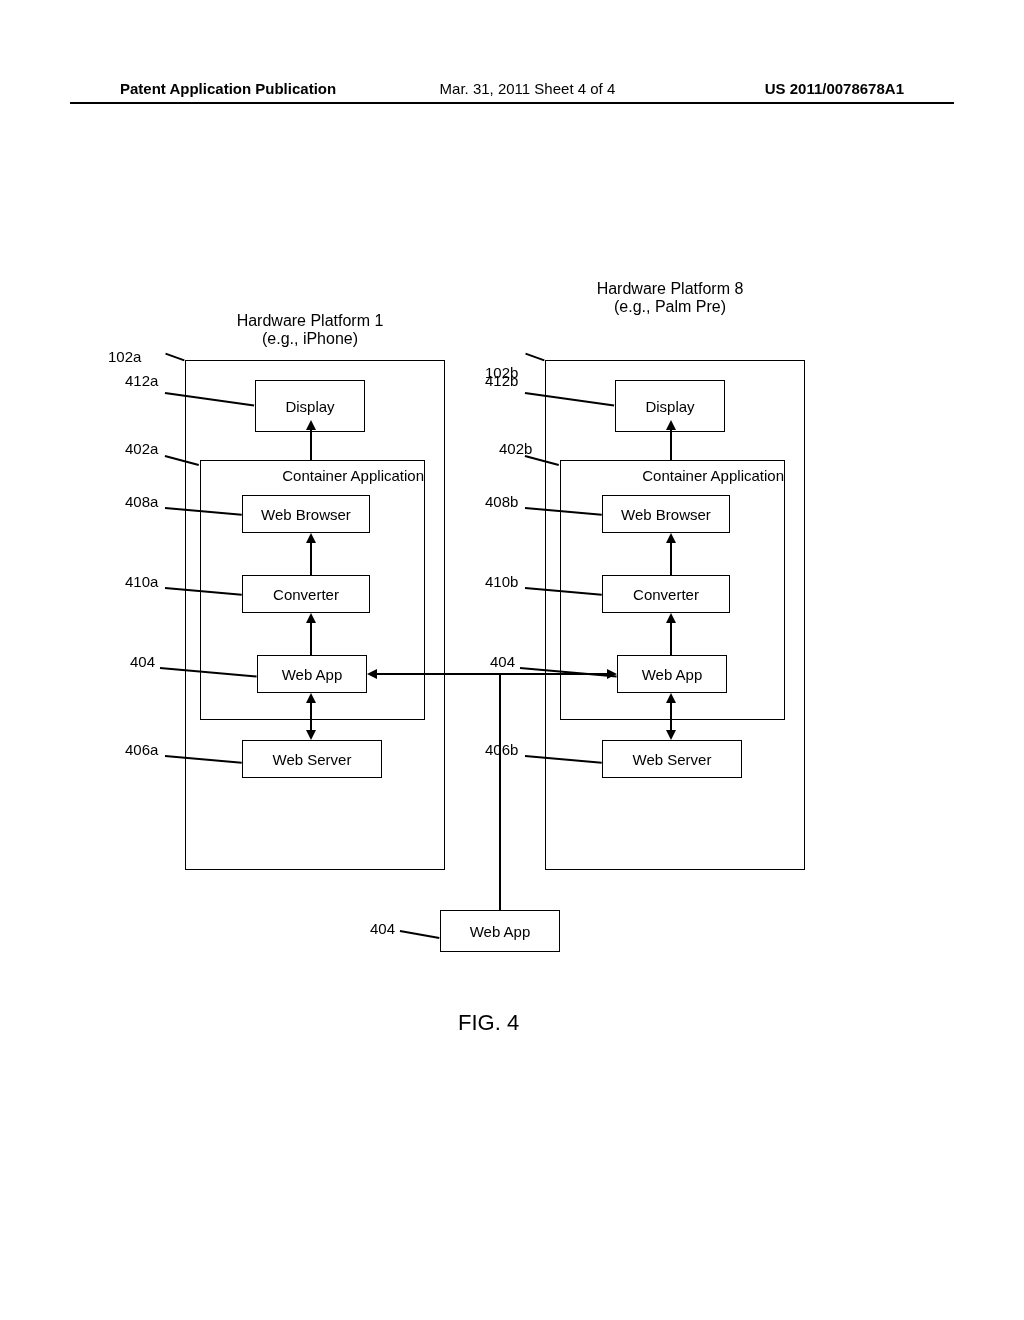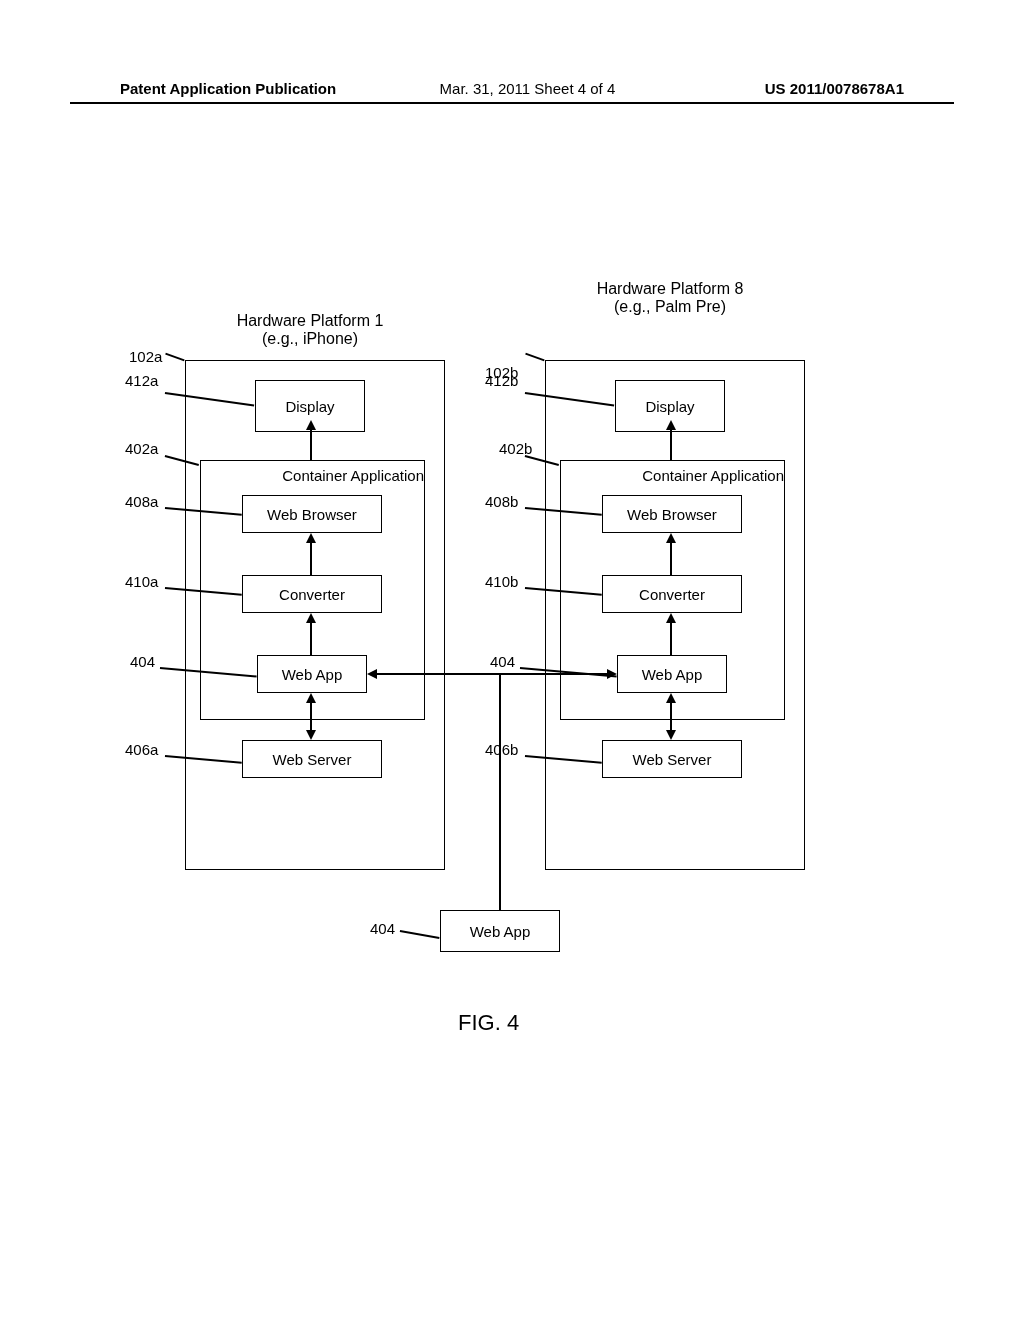--- a/index.html
+++ b/index.html
@@ -65,21 +65,21 @@
     justify-content: center;
   }
   .display { width: 110px; height: 52px; }
   .container-app {
     width: 225px; height: 260px;
     font-size: 15px;
     align-items: flex-start;
     padding-top: 6px;
   }
   .container-app .ca-label { position: absolute; top: 6px; width: 100%; text-align: right; }
-  .sub-box { width: 140px; height: 38px; position: absolute; left: 42px; }
+  .sub-box { width: 128px; height: 38px; position: absolute; left: 42px; }
   .webapp { width: 110px; height: 38px; }
   .webserver { width: 140px; height: 38px; }
 
   .ref-label {
     position: absolute;
     font-size: 15px;
     text-align: right;
   }
 
   .arrow {
@@ -195,21 +195,21 @@
   <div class="arrowhead-down" style="top:450px; left:665.5px;"></div>
 
   <div class="arrow" style="top:393px; left:499px; width:1.5px; height:237px;"></div>
 
   <div class="arrow" style="top:393px; left:377px; width:123px; height:1.5px;"></div>
   <div class="arrowhead-left" style="top:388.5px; left:367px;"></div>
 
   <div class="arrow" style="top:393px; left:499px; width:108px; height:1.5px;"></div>
   <div class="arrowhead-right" style="top:388.5px; left:607px;"></div>
 
-  <div class="ref-label" style="top:68px; left:129px;">102a</div>
+  <div class="ref-label" style="top:68px; left:108px;">102a</div>
   <div class="leader" style="top:76px; left:165px; width:20px; transform:rotate(20deg);"></div>
 
   <div class="ref-label" style="top:92px; left:125px;">412a</div>
   <div class="leader" style="top:112px; left:165px; width:90px; transform:rotate(8deg); transform-origin:left;"></div>
 
   <div class="ref-label" style="top:160px; left:125px;">402a</div>
   <div class="leader" style="top:175px; left:165px; width:35px; transform:rotate(15deg); transform-origin:left;"></div>
 
   <div class="ref-label" style="top:213px; left:125px;">408a</div>
   <div class="leader" style="top:227px; left:165px; width:77px; transform:rotate(5deg); transform-origin:left;"></div>

